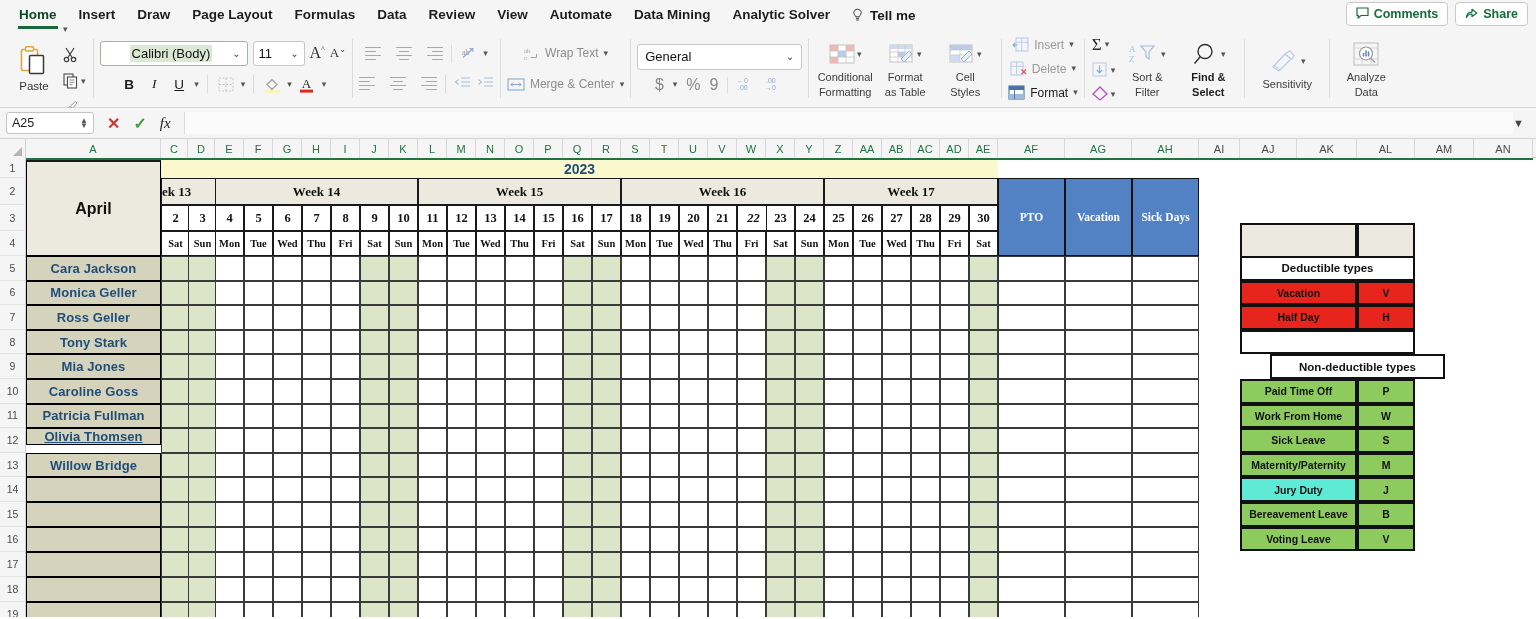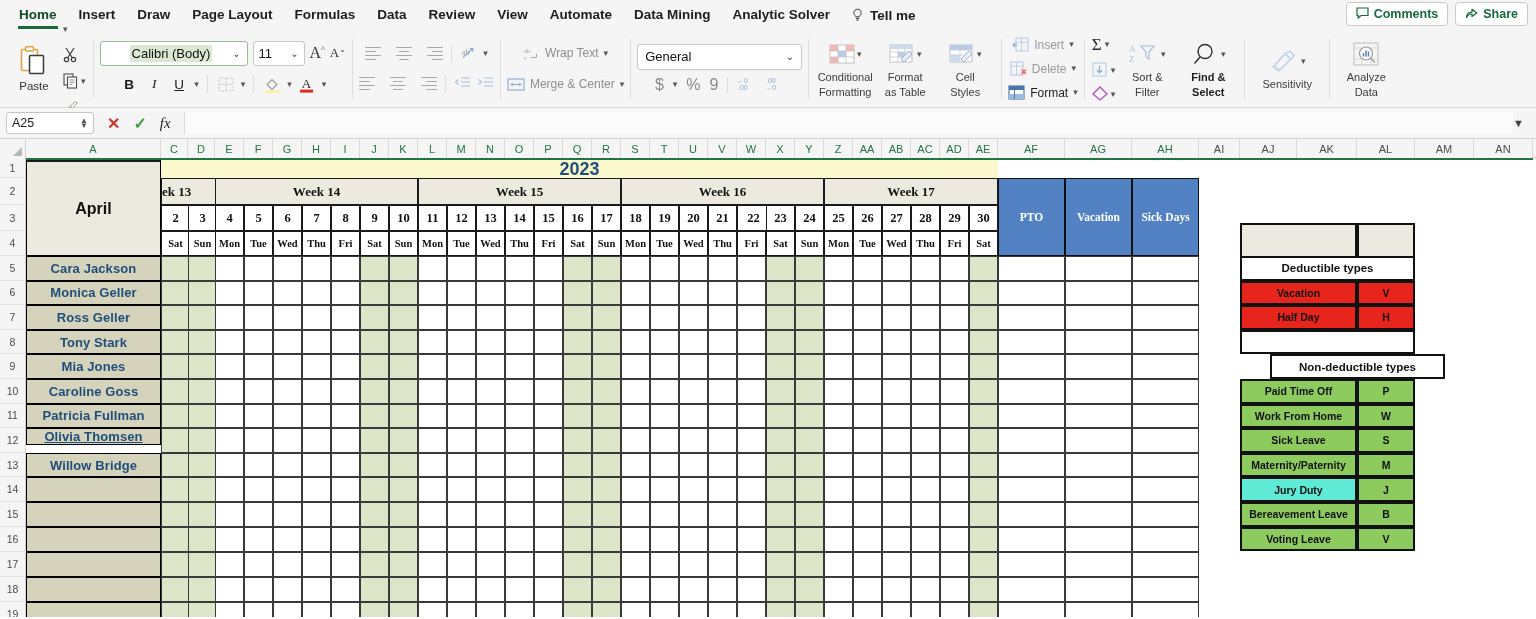--- a/index.html
+++ b/index.html
@@ -188,21 +188,21 @@
     display:flex; align-items:center; justify-content:center;
     font-weight:700; font-size:16px; color:#111; font-family:"Liberation Sans", sans-serif;
   }
   .name-cell {
     background:#d6d3bc; border:1px solid #000;
     display:flex; align-items:center; justify-content:center;
     font-weight:700; font-size:13px; color:#1f4e79; letter-spacing:.1px;
   }
   .year-cell {
     background:#fbf8cd; display:flex; align-items:center; justify-content:center;
-    font-weight:700; font-size:18px; color:#1f4e79;
+    font-weight:700; font-size:14px; color:#1f4e79;
   }
   .week-cell {
     background:#eceade; border:1px solid #1a1a1a;
     display:flex; align-items:center; justify-content:center;
     font-weight:700; font-size:13px; color:#111;
     font-family:"Liberation Serif", serif;
   }
   .daynum-cell {
     background:#ffffff; border:1px solid #1a1a1a;
     display:flex; align-items:center; justify-content:center;
@@ -1090,21 +1090,21 @@
       <div class="daycell cell" style="left: 682px; top: 221px; width: 29px; height: 24.6px;"></div>
       <div class="daycell cell" style="left: 682px; top: 245.6px; width: 29px; height: 24.6px;"></div>
       <div class="daycell cell" style="left: 682px; top: 270.2px; width: 29px; height: 24.6px;"></div>
       <div class="daycell cell" style="left: 682px; top: 294.8px; width: 29px; height: 24.6px;"></div>
       <div class="daycell cell" style="left: 682px; top: 319.4px; width: 29px; height: 25px;"></div>
       <div class="daycell cell" style="left: 682px; top: 344.4px; width: 29px; height: 25px;"></div>
       <div class="daycell cell" style="left: 682px; top: 369.4px; width: 29px; height: 25px;"></div>
       <div class="daycell cell" style="left: 682px; top: 394.4px; width: 29px; height: 25px;"></div>
       <div class="daycell cell" style="left: 682px; top: 419.4px; width: 29px; height: 25px;"></div>
       <div class="daycell cell" style="left: 682px; top: 444.4px; width: 29px; height: 25px;"></div>
-      <div class="daynum-cell cell" style="left: 711px; top: 47px; width: 33px; height: 26px;">22</div>
+      <div class="daynum-cell cell" style="left: 711px; top: 47px; width: 33px; height: 26px; font-style: italic;">22</div>
       <div class="dayname-cell cell" style="left: 711px; top: 73px; width: 29px; height: 25px;">Fri</div>
       <div class="daycell cell" style="left: 711px; top: 98px; width: 29px; height: 24.6px;"></div>
       <div class="daycell cell" style="left: 711px; top: 122.6px; width: 29px; height: 24.6px;"></div>
       <div class="daycell cell" style="left: 711px; top: 147.2px; width: 29px; height: 24.6px;"></div>
       <div class="daycell cell" style="left: 711px; top: 171.8px; width: 29px; height: 24.6px;"></div>
       <div class="daycell cell" style="left: 711px; top: 196.4px; width: 29px; height: 24.6px;"></div>
       <div class="daycell cell" style="left: 711px; top: 221px; width: 29px; height: 24.6px;"></div>
       <div class="daycell cell" style="left: 711px; top: 245.6px; width: 29px; height: 24.6px;"></div>
       <div class="daycell cell" style="left: 711px; top: 270.2px; width: 29px; height: 24.6px;"></div>
       <div class="daycell cell" style="left: 711px; top: 294.8px; width: 29px; height: 24.6px;"></div>

